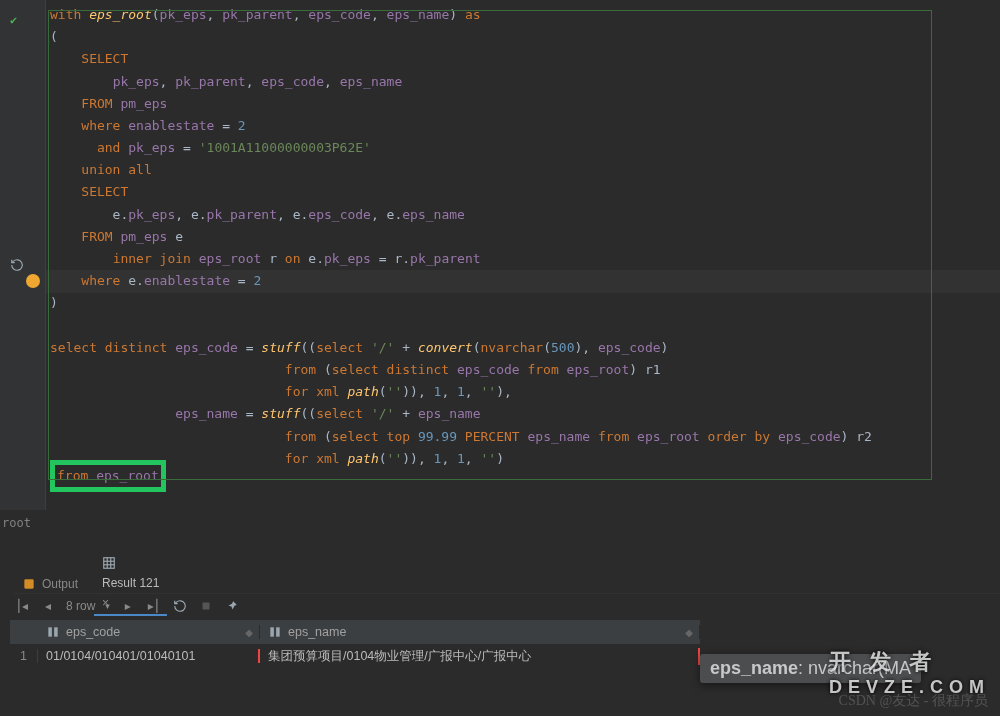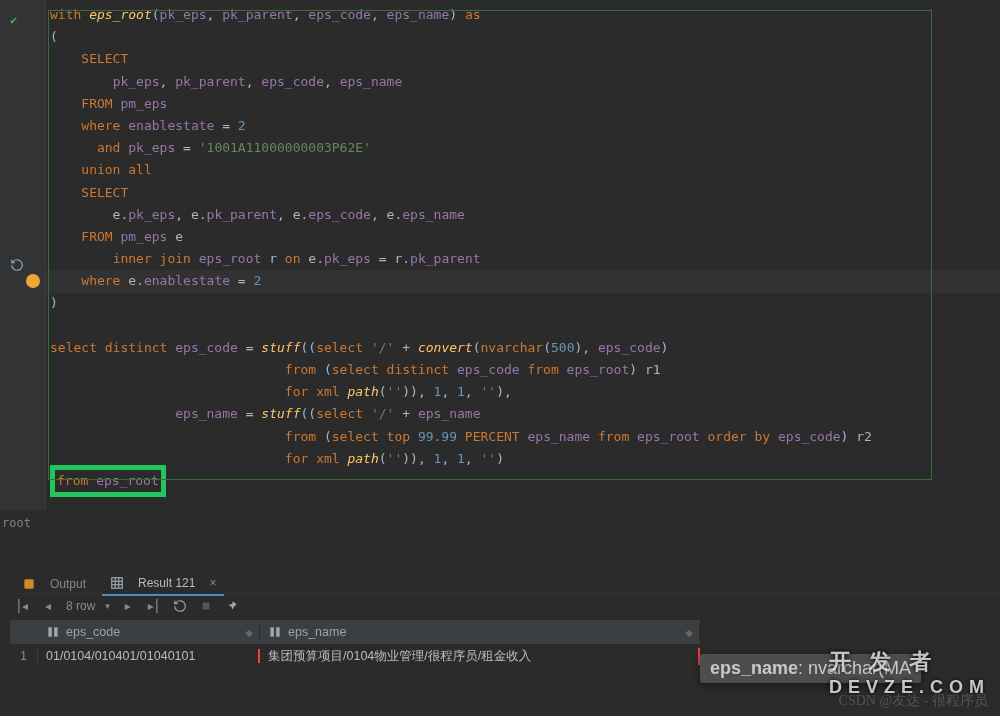--- a/index.html
+++ b/index.html
@@ -30,21 +30,21 @@
     left: 10px;
     font-size: 12px;
   }
   .code-pane {
     flex: 1;
     padding: 4px 4px;
     line-height: 22.2px;
     white-space: pre;
     position: relative;
   }
-  .code-row { height: 22.2px; display:flex; align-items:center; }
+  .code-row { height: 22.2px; display:flex; align-items:flex-end; }
   .fold-col {
     position: absolute;
     left: 32px;
     top: 0;
     width: 14px;
     height: 100%;
   }
   .kw  { color: #cc7832; }
   .id  { color: #9876aa; }
   .fn  { color: #ffc66d; font-style: italic; }
@@ -80,27 +80,27 @@
     right: 0;
     display: flex;
     align-items: center;
     height: 28px;
     gap: 8px;
     font-size: 12px;
     font-family: -apple-system, 'Segoe UI', sans-serif;
     border-bottom: 1px solid #323232;
   }
   .panel-tab {
-    display: flex; align-items:flex-start; gap:14px;
+    display: flex; align-items:flex-start; gap:6px;
     padding: 4px 8px;
     color: #888;
     cursor: pointer;
     margin-top: 8px;
   }
-  .panel-tab.active { color: #bbb; border-bottom: 2px solid #4a88c7; }
+  .panel-tab.active { color: #bbb; border-bottom: 2px solid #4a88c7; flex-direction: column; }
   .toolbar {
     position: absolute;
     top: 594px;
     left: 10px; right: 0;
     height: 24px;
     display: flex;
     align-items: center;
     gap: 10px;
     padding: 0 4px;
     color: #8a8a8a;
@@ -263,21 +263,21 @@
           <rect x="4" y="4" width="6" height="16" fill="#9aa7b0"></rect>
           <rect x="14" y="4" width="6" height="16" fill="#9aa7b0"></rect>
         </svg>
       <span>eps_name</span>
       <span class="sort">◆</span>
     </div>
   </div>
   <div class="grid-row">
     <div class="rn">1</div>
     <div class="cell col1">01/0104/010401/01040101</div>
-    <div class="cell col2">   集团预算项目/0104物业管理/很程序员/租金收入</div>
+    <div class="cell col2">   集团预算项目/0104物业管理/广报中心/广报中心</div>
   </div>
 </div>
 
 <div class="tooltip">
   <b>eps_name</b><span>: nvarchar(MA</span>
 </div>
 
 <div class="watermark">
   <span>开 发 者</span>
   <span class="sub">DEVZE.COM</span>

